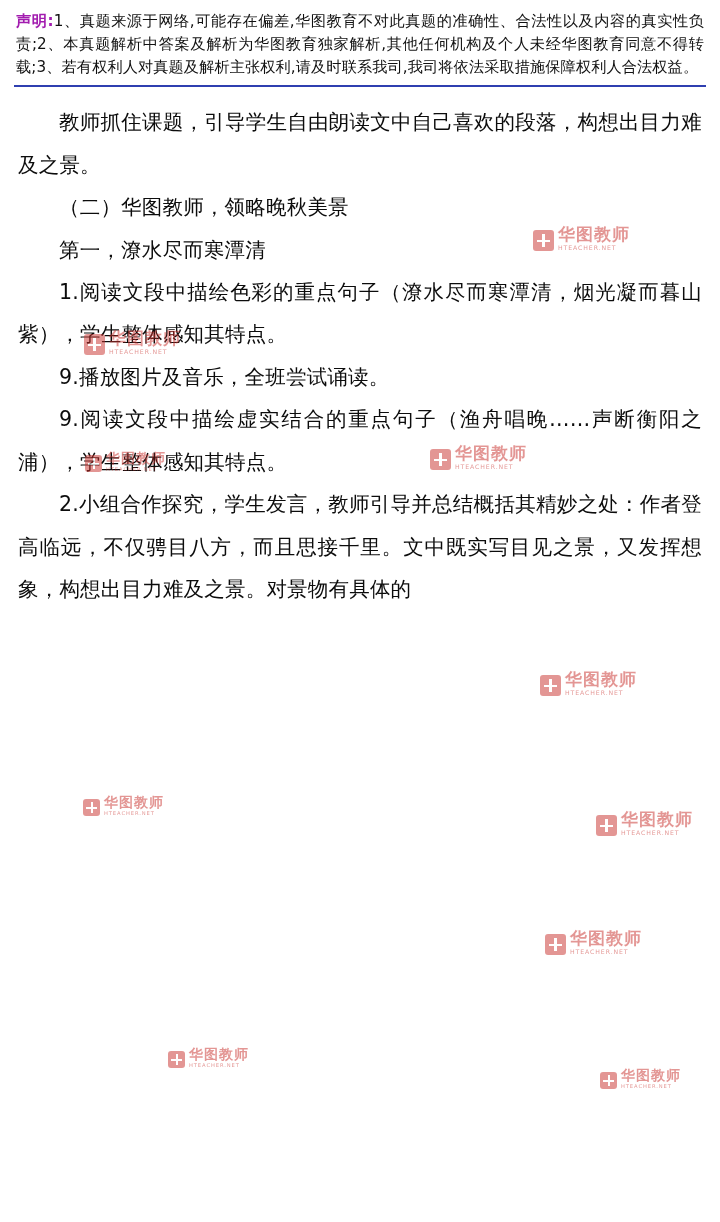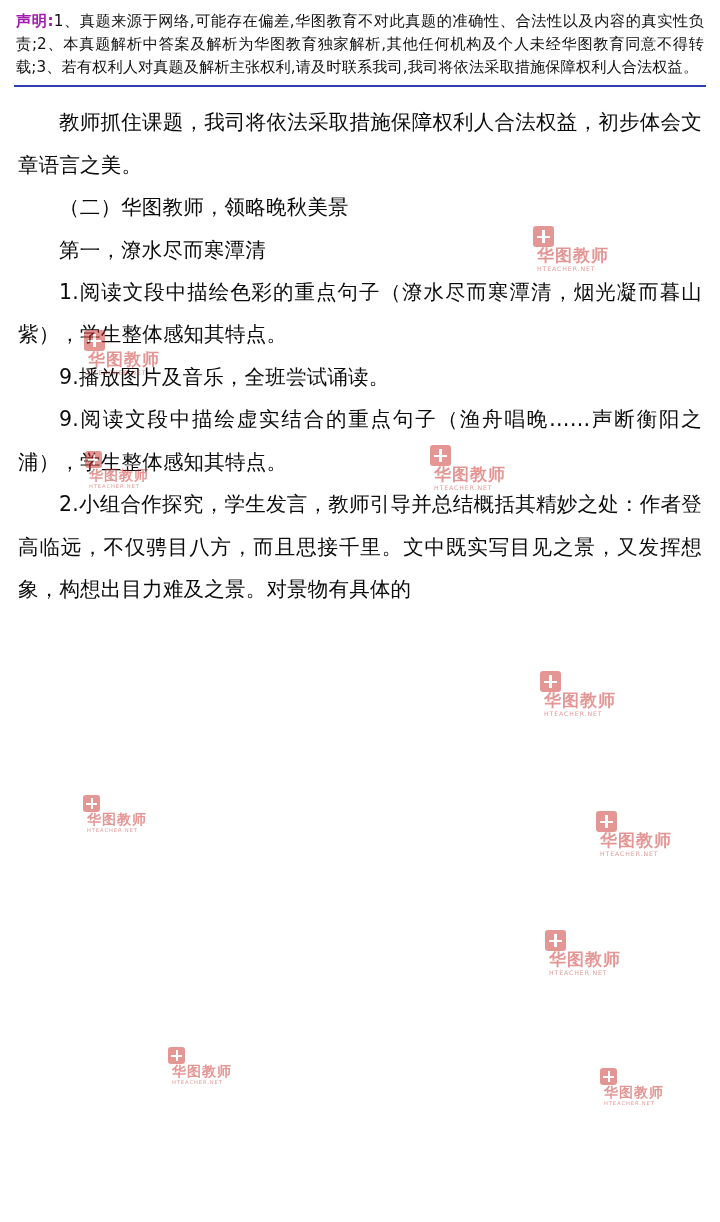--- a/index.html
+++ b/index.html
@@ -55,23 +55,22 @@
   
   .wm-layer {
     position: absolute;
     inset: 0;
     pointer-events: none;
     z-index: 5;
   }
   .wm {
     position: absolute;
     display: flex;
-    align-items: flex-start;
+    align-items: flex-end;
     opacity: 0.5;
-    flex-direction: column;
   }
   .wm .wm-badge {
     width: 21px;
     height: 21px;
     background: #c9302c;
     border-radius: 3px;
     position: relative;
     flex: none;
   }
   .wm .wm-badge::before,
@@ -109,21 +108,21 @@
   .wm.small .wm-sub { font-size: 5.2px; }
 </style>
 </head>
 <body>
 
 <div class="disclaimer">
   <span class="label">声明:</span><span class="body">1、真题来源于网络,可能存在偏差,华图教育不对此真题的准确性、合法性以及内容的真实性负责;2、本真题解析中答案及解析为华图教育独家解析,其他任何机构及个人未经华图教育同意不得转载;3、若有权利人对真题及解析主张权利,请及时联系我司,我司将依法采取措施保障权利人合法权益。</span>
 </div>
 
 <div class="doc">
-  <p>教师抓住课题，我司将依法采取措施保障权利人合法权益，初步体会文章语言之美。</p>
+  <p>教师抓住课题，引导学生自由朗读文中自己喜欢的段落，构想出目力难及之景。</p>
   <p>（二）华图教师，领略晚秋美景</p>
   <p>第一，潦水尽而寒潭清</p>
   <p>1.阅读文段中描绘色彩的重点句子（潦水尽而寒潭清，烟光凝而暮山紫），学生整体感知其特点。</p>
   <p>9.播放图片及音乐，全班尝试诵读。</p>
   <p>9.阅读文段中描绘虚实结合的重点句子（渔舟唱晚……声断衡阳之浦），学生整体感知其特点。</p>
   <p>2.小组合作探究，学生发言，教师引导并总结概括其精妙之处：作者登高临远，不仅骋目八方，而且思接千里。文中既实写目见之景，又发挥想象，构想出目力难及之景。对景物有具体的</p>
 </div>
 
 <div class="wm-layer" id="wm-layer">
     <div class="wm" style="left: 533px; top: 226px;">

